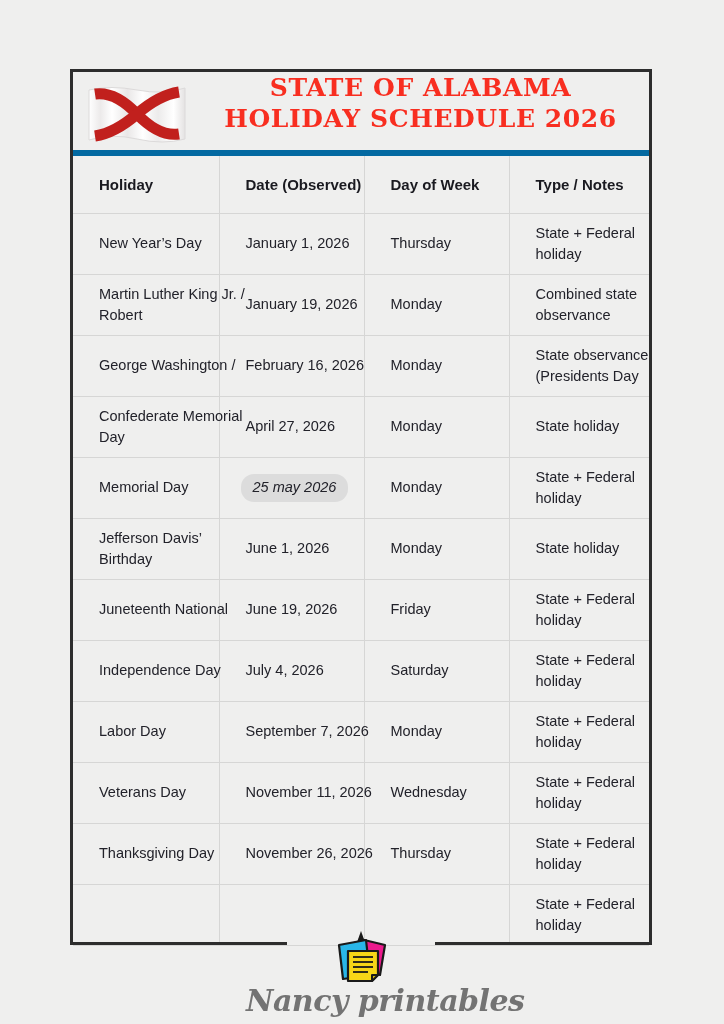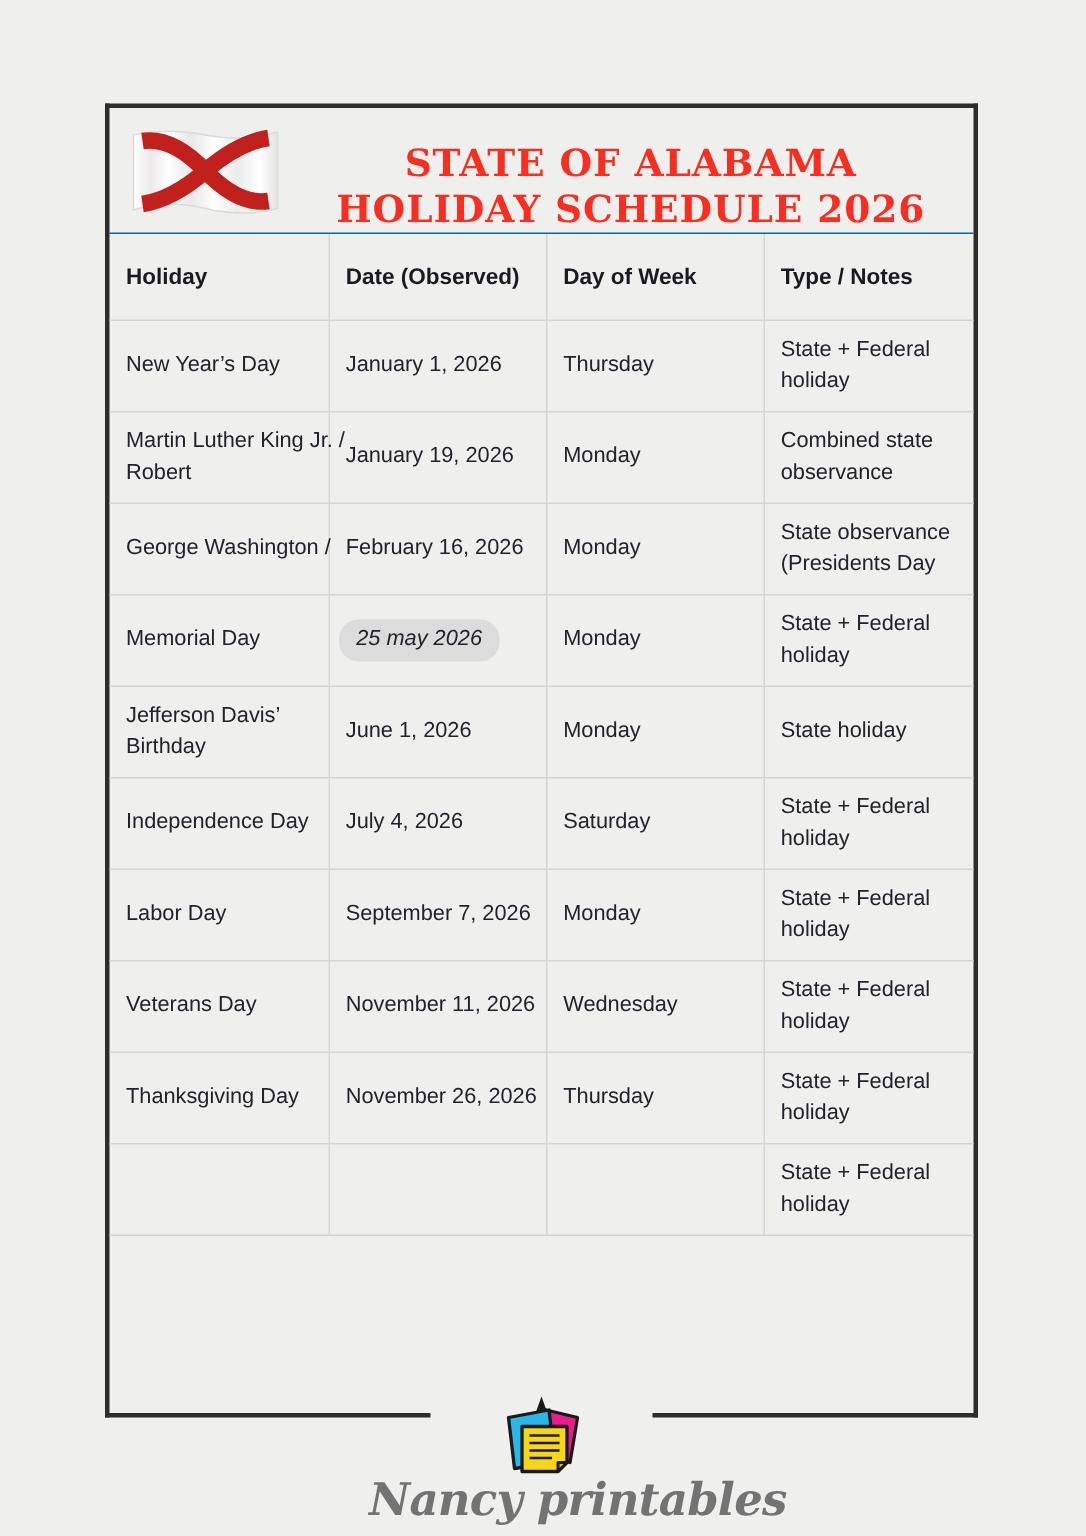--- a/index.html
+++ b/index.html
@@ -32,23 +32,23 @@
     background: #2d2d2d;
     bottom: 0;
   }
   #bottom-bar-left  { left: -3px;  width: 217px; }
   #bottom-bar-right { right: -3px; width: 217px; }
 
   
   #title-band {
     position: relative;
     height: 84px;
-    border-bottom: 1px solid #0369a1;
+    border-bottom: 6px solid #0369a1;
     display: flex;
-    align-items: flex-end;
+    align-items: flex-start;
   }
   #flag {
     position: absolute;
     left: 12px; top: 11px;
     width: 104px; height: 63px;
   }
   #title-block {
     width: 100%;
     padding-left: 125px;
     padding-right: 6px;
@@ -71,21 +71,21 @@
     table-layout: fixed;
   }
   #sched-table col.c1 { width: 146px; }
   #sched-table col.c2 { width: 145px; }
   #sched-table col.c3 { width: 145px; }
   #sched-table col.c4 { width: 140px; }
 
   #sched-table th, #sched-table td {
     border-right: 1px solid #d6d6d5;
     border-bottom: 1px solid #d6d6d5;
-    padding: 9px 0 9px 11px;
+    padding: 9px 0 9px 26px;
     vertical-align: middle;
     text-align: left;
     color: #22222a;
     font-size: 14.5px;
     line-height: 21px;
     overflow: visible;
     white-space: normal;
   }
   #sched-table th {
     font-weight: bold;
@@ -240,20 +240,34 @@
             </td>
             <td>
               <span class="cell-txt">Monday</span>
             </td>
             <td class="c4cell">
               <span class="cell-txt">State observance (Presidents Day</span>
             </td>
           </tr>
           <tr>
             <td>
+              <span class="cell-txt">Confederate Memorial Day</span>
+            </td>
+            <td>
+              <span class="cell-txt">April 27, 2026</span>
+            </td>
+            <td>
+              <span class="cell-txt">Monday</span>
+            </td>
+            <td class="c4cell">
+              <span class="cell-txt">State holiday</span>
+            </td>
+          </tr>
+          <tr>
+            <td>
               <span class="cell-txt">Memorial Day</span>
             </td>
             <td>
               <span class="cell-txt"><span class="pill">25 may 2026</span></span>
             </td>
             <td>
               <span class="cell-txt">Monday</span>
             </td>
             <td class="c4cell">
               <span class="cell-txt">State + Federal holiday</span>
@@ -264,20 +278,34 @@
               <span class="cell-txt">Jefferson Davis’ Birthday</span>
             </td>
             <td>
               <span class="cell-txt">June 1, 2026</span>
             </td>
             <td>
               <span class="cell-txt">Monday</span>
             </td>
             <td class="c4cell">
               <span class="cell-txt">State holiday</span>
+            </td>
+          </tr>
+          <tr>
+            <td>
+              <span class="cell-txt">Juneteenth National</span>
+            </td>
+            <td>
+              <span class="cell-txt">June 19, 2026</span>
+            </td>
+            <td>
+              <span class="cell-txt">Friday</span>
+            </td>
+            <td class="c4cell">
+              <span class="cell-txt">State + Federal holiday</span>
             </td>
           </tr>
           <tr>
             <td>
               <span class="cell-txt">Independence Day</span>
             </td>
             <td>
               <span class="cell-txt">July 4, 2026</span>
             </td>
             <td>

